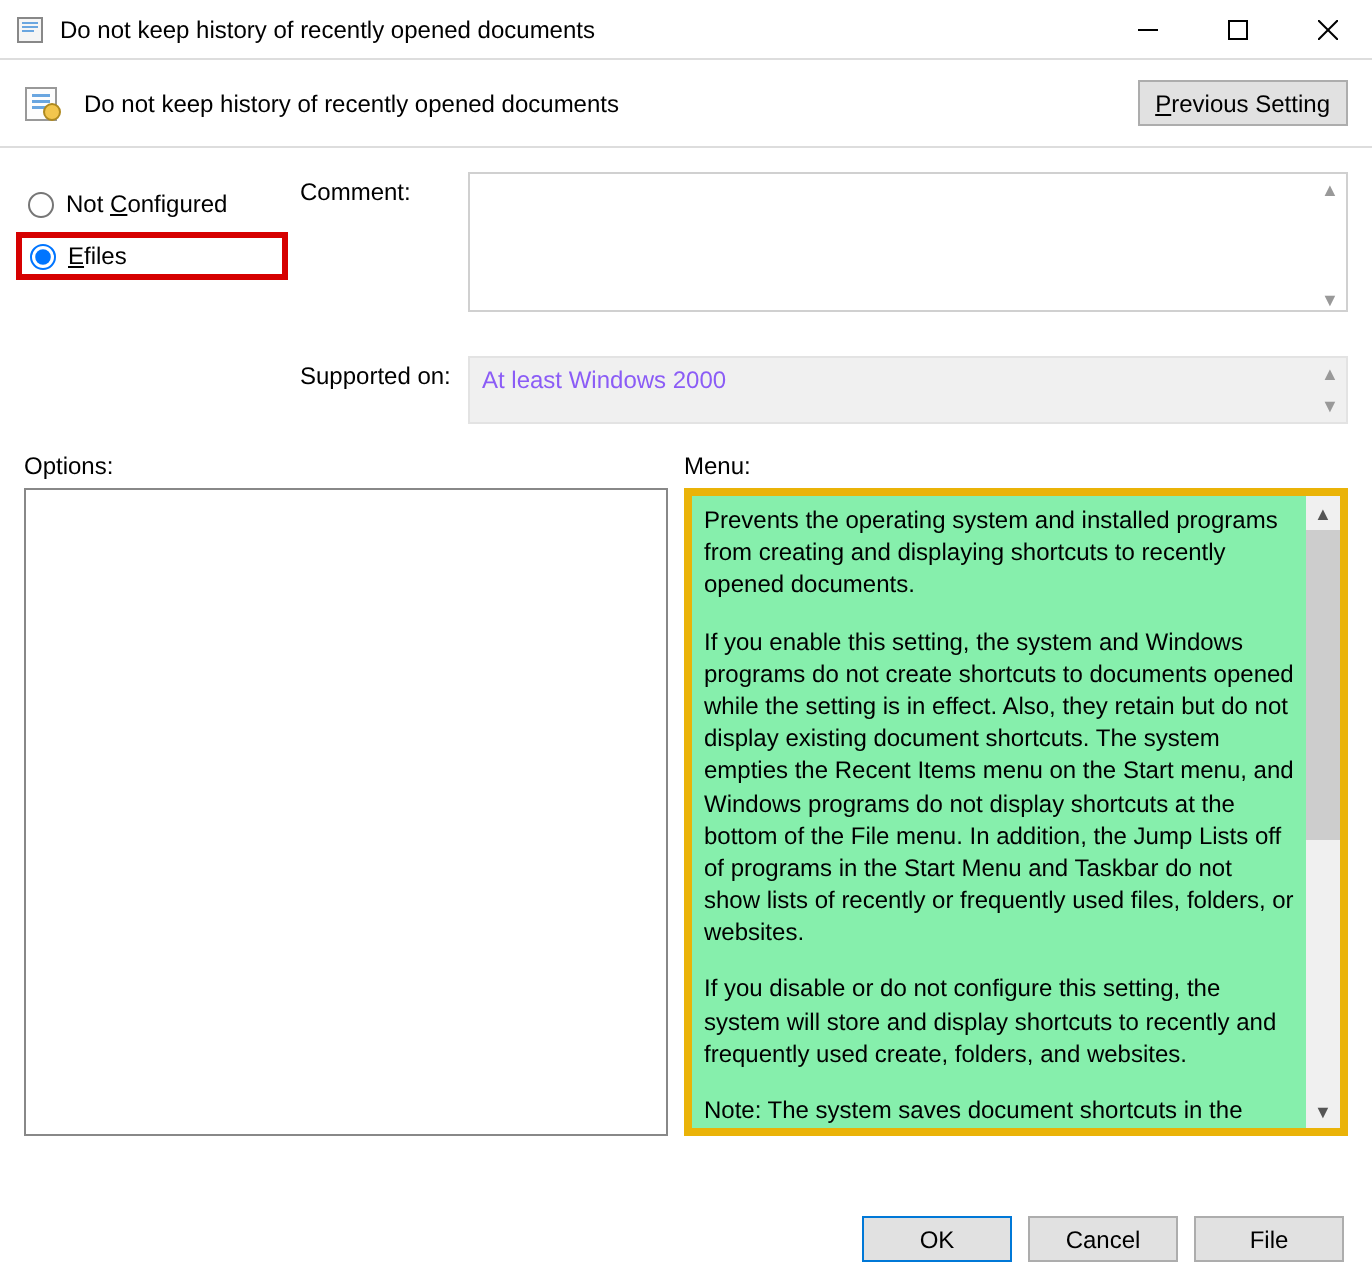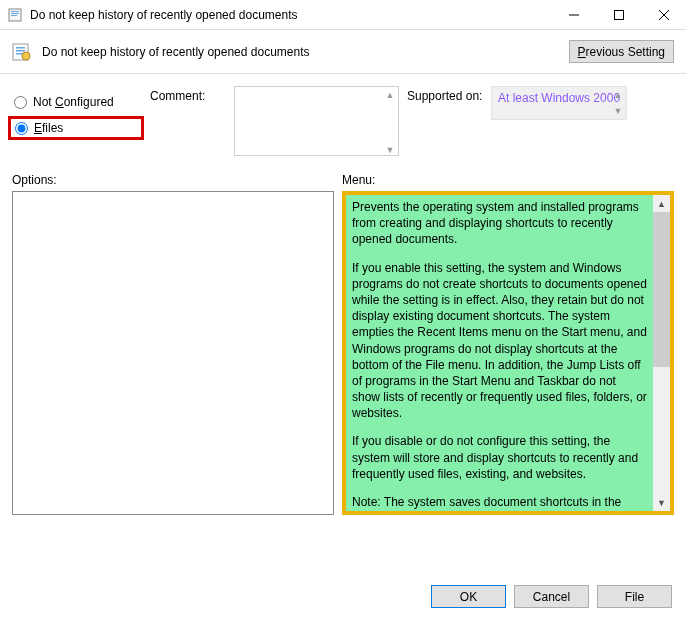--- a/index.html
+++ b/index.html
@@ -17,21 +17,21 @@
 .nav-btn { height: 23px; padding: 0 8px; background: #e1e1e1; border: 1px solid #adadad; margin-left: 8px; cursor: pointer; font-size: 12px; }
 .nav-btn .ul { text-decoration: underline; }
 
 .upper { display: flex; padding: 12px 12px 4px 12px; gap: 10px; }
 .radio-col { width: 128px; padding-top: 4px; }
 .radio-row { display: flex; align-items: center; height: 24px; margin-bottom: 4px; padding-left: 2px; }
 .radio-row input[type=radio] { margin-right: 6px; width: 13px; height: 13px; }
 .radio-row label .ul { text-decoration: underline; }
 .highlight { border: 3px solid #d60000; padding: 2px 4px; margin: -2px -4px; }
 
-.fields-col { flex: 1; display: flex; flex-direction: row; gap: 8px; }
+.fields-col { flex: 1; display: flex; flex-direction: column; gap: 19px; justify-content: flex-end; }
 .field-row { display: flex; align-items: flex-start; gap: 6px; }
 .field-label { width: 78px; text-align: left; padding-top: 3px; }
 .textarea-wrap { flex: 1; position: relative; }
 .comment-box { width: 100%; height: 70px; border: 1px solid #d0d0d0; background: #fff; resize: none; font-size: 12px; padding: 4px; }
 .supported-box { width: 100%; height: 34px; border: 1px solid #e3e3e3; background: #f0f0f0; color: #8b5cf6; padding: 4px 6px; display: flex; align-items: flex-start; }
 .mini-scroll { position: absolute; right: 1px; top: 1px; bottom: 1px; width: 16px; display: flex; flex-direction: column; justify-content: space-between; }
 .mini-arrow { width: 16px; height: 16px; display: flex; align-items: center; justify-content: center; color: #999; font-size: 9px; }
 
 .labels-row { display: flex; padding: 10px 12px 4px 12px; }
 .labels-row .left { width: 330px; }
@@ -40,21 +40,21 @@
 .panels { display: flex; padding: 0 12px; gap: 8px; height: 324px; }
 .options-panel { width: 322px; border: 1px solid #888; background: #fff; }
 .help-panel { flex: 1; border: 4px solid #eab308; background: #86efac; display: flex; }
 .help-text { flex: 1; padding: 4px 6px; overflow: hidden; font-size: 12px; line-height: 1.35; }
 .help-text p { margin-bottom: 12px; }
 .help-scroll { width: 17px; background: #f0f0f0; display: flex; flex-direction: column; }
 .scroll-arrow { height: 17px; display: flex; align-items: center; justify-content: center; color: #555; font-size: 9px; }
 .scroll-track { flex: 1; background: #f0f0f0; position: relative; }
 .scroll-thumb { position: absolute; left: 0; right: 0; top: 0; height: 55%; background: #cdcdcd; }
 
-.buttons { position: absolute; bottom: 28px; right: 14px; display: flex; gap: 8px; }
+.buttons { position: absolute; bottom: 5px; right: 14px; display: flex; gap: 8px; }
 .btn { width: 75px; height: 23px; background: #e1e1e1; border: 1px solid #adadad; cursor: pointer; font-size: 12px; }
 .btn.primary { border: 1px solid #0078d7; }
 
 .reg-icon svg { width: 100%; height: 100%; }
 </style>
 </head>
 <body>
 
 <div class="titlebar">
   <span class="titlebar-icon reg-icon">
@@ -141,21 +141,21 @@
   <div class="left">Options:</div>
   <div class="right">Menu:</div>
 </div>
 
 <div class="panels">
   <div class="options-panel"></div>
   <div class="help-panel">
     <div class="help-text">
       <p>Prevents the operating system and installed programs from creating and displaying shortcuts to recently opened documents.</p>
       <p>If you enable this setting, the system and Windows programs do not create shortcuts to documents opened while the setting is in effect. Also, they retain but do not display existing document shortcuts. The system empties the Recent Items menu on the Start menu, and Windows programs do not display shortcuts at the bottom of the File menu. In addition, the Jump Lists off of programs in the Start Menu and Taskbar do not show lists of recently or frequently used files, folders, or websites.</p>
-      <p>If you disable or do not configure this setting, the system will store and display shortcuts to recently and frequently used files, existing, and websites.</p>
+      <p>If you disable or do not configure this setting, the system will store and display shortcuts to recently and frequently used create, folders, and websites.</p>
       <p>Note: The system saves document shortcuts in the user profile in the System-drive\Users\User-name\Recent folder.</p>
 
     </div>
     <div class="help-scroll">
       <div class="scroll-arrow">▲</div>
       <div class="scroll-track">
         <div class="scroll-thumb"></div>
       </div>
       <div class="scroll-arrow">▼</div>
     </div>

